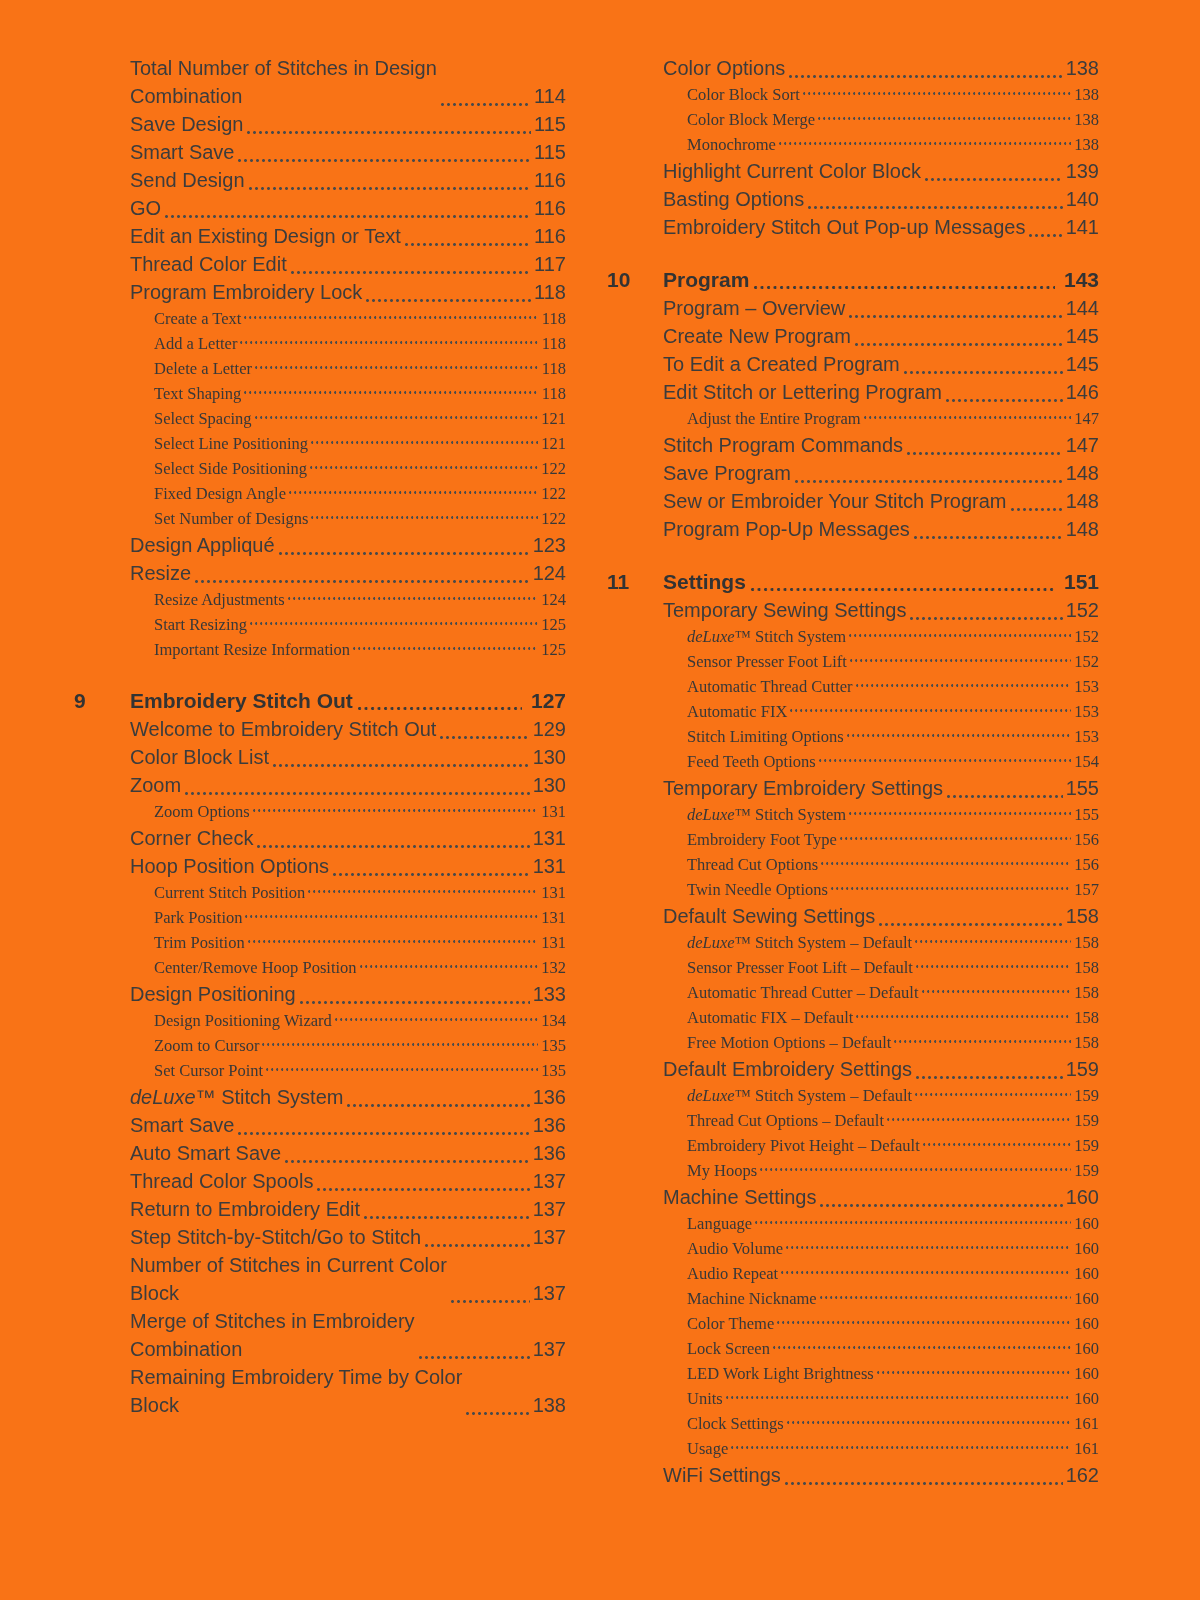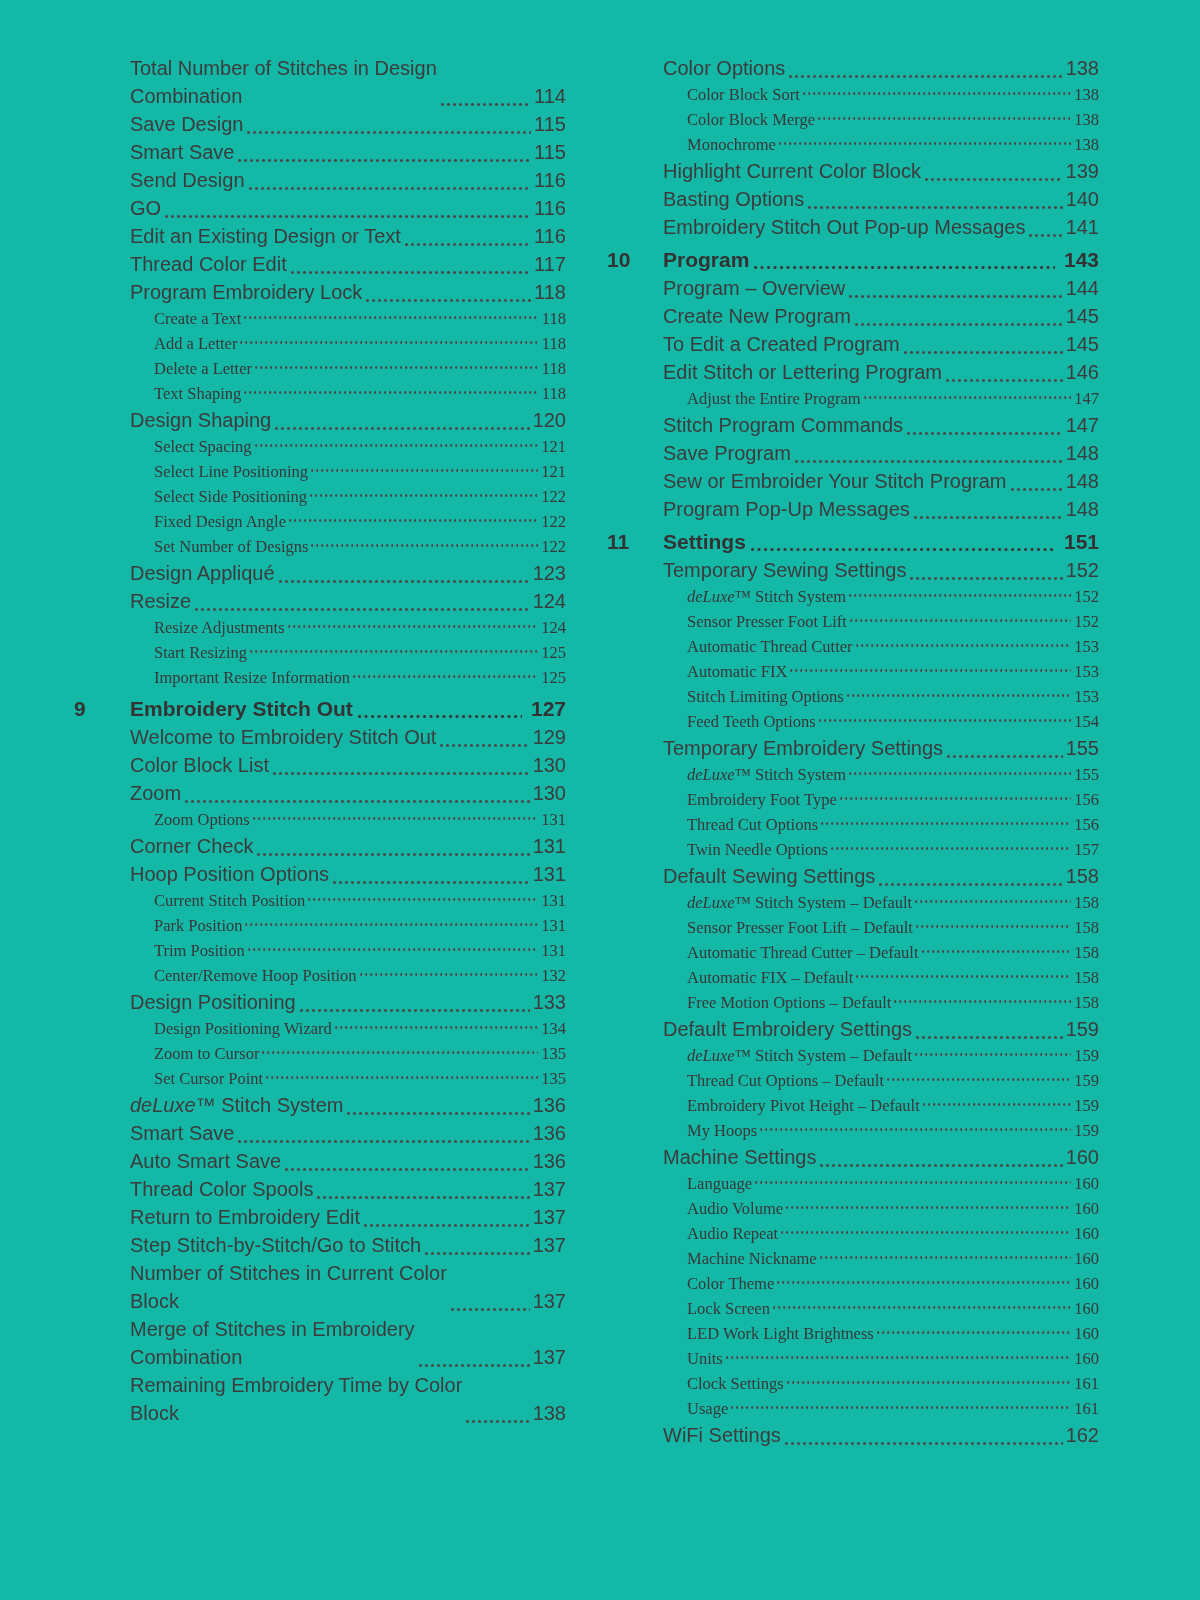--- a/index.html
+++ b/index.html
@@ -6,21 +6,21 @@
   html, body { background: #ffffff; }
   body {
     width: 1200px; height: 1600px;
     font-family: "Liberation Sans", sans-serif;
     color: #3c3c3c;
     overflow: hidden;
   }
   .page {
     position: relative;
     width: 1200px; height: 1600px;
-    background: #14b8a6;
+    background: #f97316;
   }
   .col {
     position: absolute;
     top: 54px;
     width: 492px;
   }
   .col-left  { left: 74px; }
   .col-right { left: 607px; }
 
   .entry {
@@ -46,21 +46,21 @@
     color: #383838;
     align-items: center;
   }
 
   
   .entry.chapter {
     padding-left: 0;
     font-size: 21px;
     font-weight: bold;
     line-height: 29px;
-    margin-top: 4px;
+    margin-top: 24px;
     color: #333333;
   }
   .entry.chapter .num { width: 56px; flex: none; }
 
   
   .leader {
     flex: 1 1 10px;
     min-width: 10px;
     height: 3px;
     margin: 0 3px 4px 4px;
@@ -155,26 +155,20 @@
     <span class="text">Delete a Letter</span>
     <span class="leader"></span>
     <span class="page-num">118</span>
   </div>
       <div class="entry l2">
 
     <span class="text">Text Shaping</span>
     <span class="leader"></span>
     <span class="page-num">118</span>
   </div>
-      <div class="entry l1">
-
-    <span class="text">Design Shaping</span>
-    <span class="leader"></span>
-    <span class="page-num">120</span>
-  </div>
       <div class="entry l2">
 
     <span class="text">Select Spacing</span>
     <span class="leader"></span>
     <span class="page-num">121</span>
   </div>
       <div class="entry l2">
 
     <span class="text">Select Line Positioning</span>
     <span class="leader"></span>

